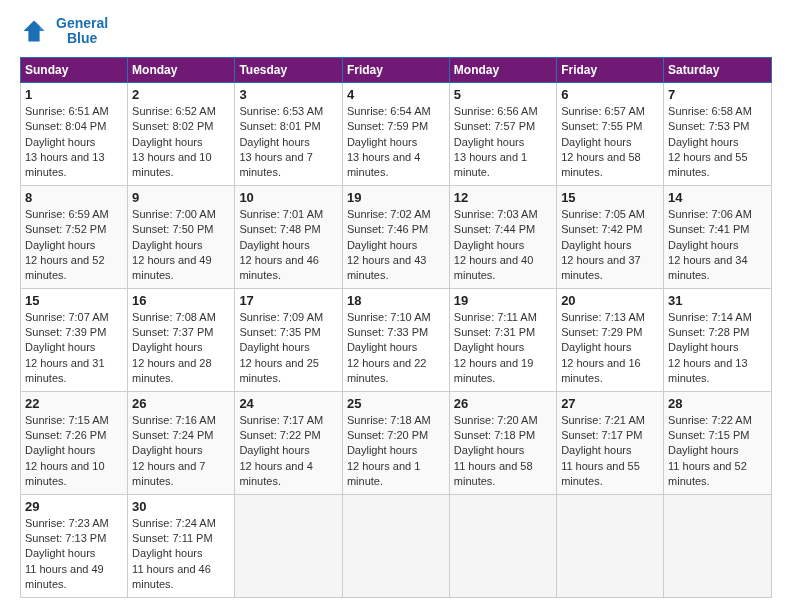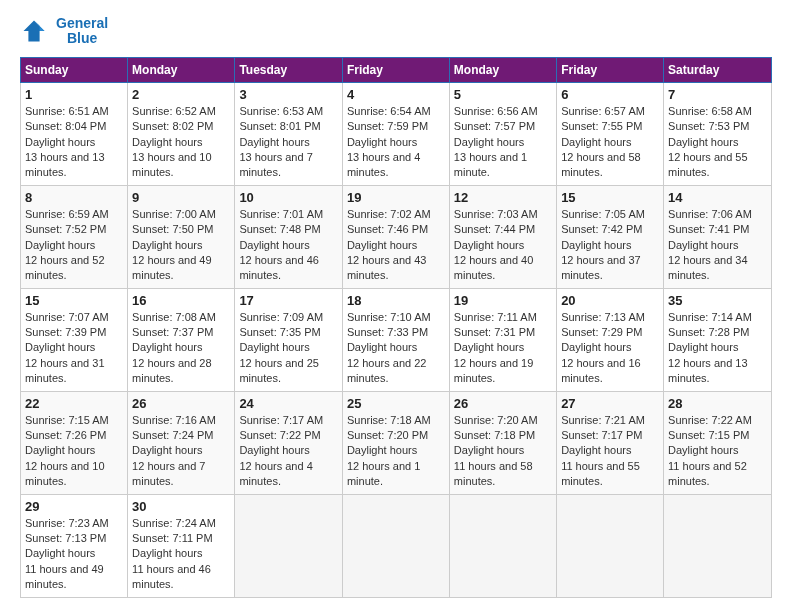--- a/index.html
+++ b/index.html
@@ -294,21 +294,21 @@
           <td>
         <span class="day-num">20</span>
         <div class="day-info">
           Sunrise: 7:13 AM<br>
           Sunset: 7:29 PM<br>
           Daylight hours<br>
           12 hours and 16 minutes.
         </div>
       </td>
           <td>
-        <span class="day-num">35</span>
+        <span class="day-num">31</span>
         <div class="day-info">
           Sunrise: 7:14 AM<br>
           Sunset: 7:28 PM<br>
           Daylight hours<br>
           12 hours and 13 minutes.
         </div>
       </td>
         </tr>
         <tr>
           <td>

